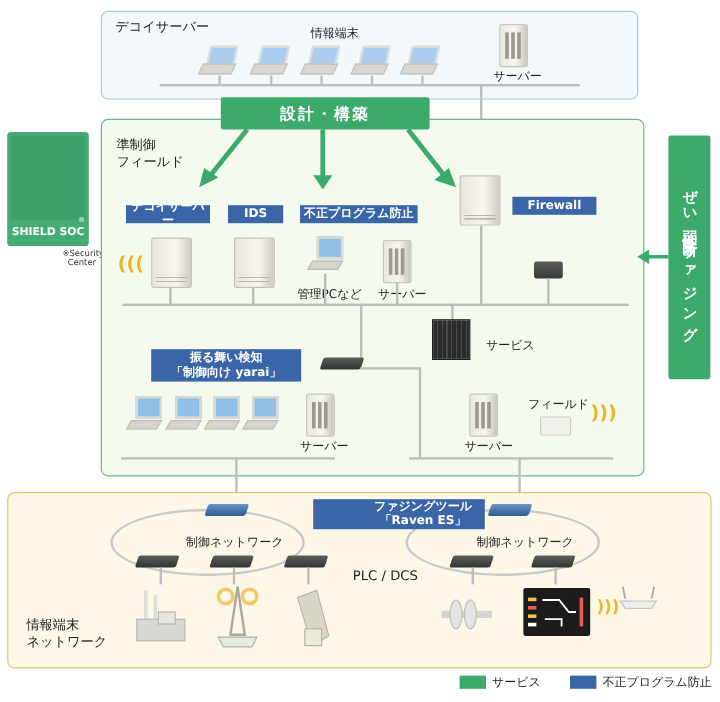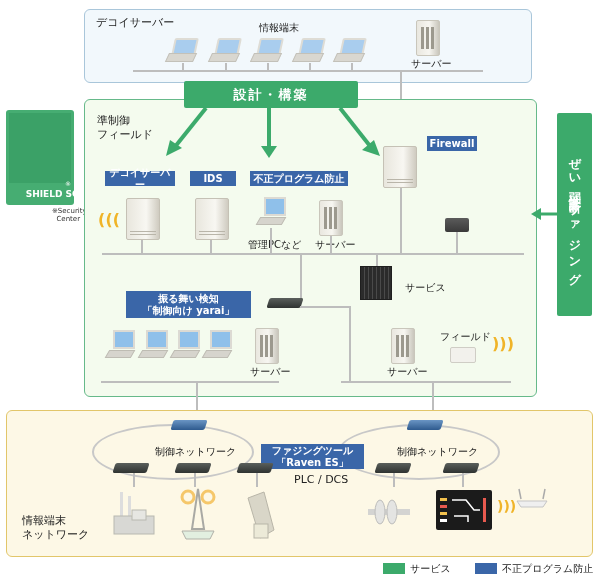--- a/index.html
+++ b/index.html
@@ -70,21 +70,21 @@
 <div class="hline" style="left:133px;top:70px;width:350px;"></div>
 <div class="vline" style="left:182px;top:63px;height:8px;"></div>
 <div class="vline" style="left:225px;top:63px;height:8px;"></div>
 <div class="vline" style="left:267px;top:63px;height:8px;"></div>
 <div class="vline" style="left:309px;top:63px;height:8px;"></div>
 <div class="vline" style="left:351px;top:63px;height:8px;"></div>
 <div class="vline" style="left:400px;top:70px;height:80px;"></div>
 
 <div class="abs" style="left:6px;top:110px;width:68px;height:95px;background:#46ad72;border-radius:3px;">
   <div class="abs" style="left:3px;top:3px;width:62px;height:70px;background:#3ba167;"></div>
-  <div class="abs" style="left:16px;top:79px;width:68px;text-align:center;color:#fff;font-weight:bold;font-size:9px;">SHIELD SOC</div>
+  <div class="abs" style="left:0;top:79px;width:68px;text-align:center;color:#fff;font-weight:bold;font-size:9px;">SHIELD SOC</div>
   <div class="abs" style="left:59px;top:70px;color:#fff;font-size:6px;">®</div>
 </div>
 <div class="abs" style="left:4px;top:207px;font-size:7px;line-height:8px;color:#333;white-space:pre;margin-left:48px;">※Security Operation
   Center</div>
 
 <div class="zone zone-semi"></div>
 <div class="zone-label" style="left:97px;top:114px;">準制御
 フィールド</div>
 
 <div class="green-box" style="left:184px;top:81px;width:174px;height:27px;font-size:13px;letter-spacing:2px;">設計・構築</div>
@@ -96,21 +96,21 @@
     <line x1="109" y1="2" x2="109" y2="42"></line>
     <polygon points="101,40 117,40 109,52" stroke="none"></polygon>
     <line x1="180" y1="2" x2="210" y2="40"></line>
     <polygon points="220,50 202,44 214,34" stroke="none"></polygon>
   </g>
 </svg>
 
 <div class="blue-tag" style="left:105px;top:171px;width:70px;height:15px;">デコイサーバー</div>
 <div class="blue-tag" style="left:190px;top:171px;width:46px;height:15px;">IDS</div>
 <div class="blue-tag" style="left:250px;top:171px;width:98px;height:15px;">不正プログラム防止</div>
-<div class="blue-tag" style="left:427px;top:136px;width:50px;height:15px;">Firewall</div>
+<div class="blue-tag" style="left:427px;top:164px;width:70px;height:15px;">Firewall</div>
 
 <div class="wifi" style="left:98px;top:212px;transform:scaleX(-1);">)))</div>
 <div class="bigserver" style="left:126px;top:198px;"></div>
 <div class="bigserver" style="left:195px;top:198px;"></div>
 <div class="pc" style="left:256px;top:195px;">
     <div class="mon"></div>
     <div class="kb"></div>
   </div>
 <div class="dev-label" style="left:248px;top:238px;">管理PCなど</div>
 <div class="server" style="left:319px;top:200px;"></div>
@@ -172,21 +172,21 @@
 </svg>
 
 <div class="zone zone-field"></div>
 
 <div class="ring" style="left:92px;top:424px;width:162px;height:56px;"></div>
 <div class="ring" style="left:338px;top:424px;width:162px;height:56px;"></div>
 <div class="switch-blue" style="left:172px;top:420px;"></div>
 <div class="switch-blue" style="left:408px;top:420px;"></div>
 <div class="dev-label" style="left:155px;top:445px;">制御ネットワーク</div>
 <div class="dev-label" style="left:397px;top:445px;">制御ネットワーク</div>
-<div class="blue-tag" style="left:261px;top:444px;width:103px;height:25px;">ファジングツール
+<div class="blue-tag" style="left:261px;top:416px;width:103px;height:25px;padding-left:40px;">ファジングツール
 「Raven ES」</div>
 
 <div class="switch-dark" style="left:114px;top:463px;"></div>
 <div class="switch-dark" style="left:176px;top:463px;"></div>
 <div class="switch-dark" style="left:238px;top:463px;"></div>
 <div class="switch-dark" style="left:376px;top:463px;"></div>
 <div class="switch-dark" style="left:444px;top:463px;"></div>
 <div class="dev-label" style="left:294px;top:473px;font-size:11px;">PLC / DCS</div>
 
 <div class="zone-label" style="left:22px;top:514px;">情報端末

